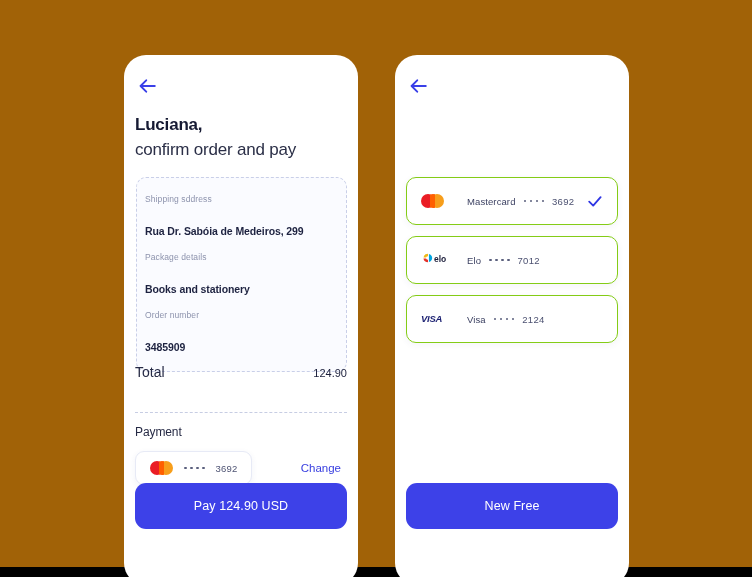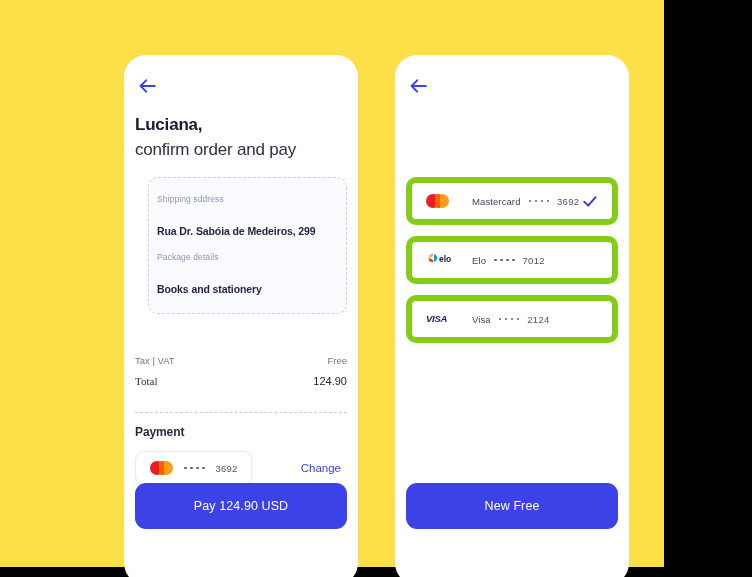--- a/index.html
+++ b/index.html
@@ -4,22 +4,22 @@
 <style>
   * { box-sizing: border-box; margin: 0; padding: 0; }
   html, body {
     width: 752px; height: 577px;
     background: #000000;
     font-family: "Liberation Sans", sans-serif;
     overflow: hidden;
   }
   #stage {
     position: relative;
-    width: 664px; height: 577px;
-    background: #fde047;
+    width: 752px; height: 577px;
+    background: #a16207;
     overflow: hidden;
   }
   
   #bottom-strip {
     position: absolute;
     left: 0; bottom: 0;
     width: 752px; height: 10px;
     background: #000000;
     z-index: 1;
   }
@@ -55,21 +55,21 @@
     letter-spacing: -0.2px; line-height: 23px;
   }
   .heading .line2 {
     font-size: 17px; font-weight: 400; color: #2b2f47;
     letter-spacing: -0.2px; line-height: 23px; margin-top: 2px;
   }
 
   
   .details-card {
     position: absolute;
-    left: 24px; right: 11px; top: 122px;
+    left: 12px; right: 11px; top: 122px;
     border: 1px dashed #c9cfe8;
     border-radius: 10px;
     background: #fafbff;
     padding: 15px 16px 16px 8px;
   }
   .detail-label {
     font-size: 8.5px; color: #8d93ad; font-weight: 400;
     letter-spacing: 0.1px; line-height: 13px;
   }
   .detail-value {
@@ -78,32 +78,32 @@
   }
   .detail-block + .detail-block { margin-top: 12px; }
 
   
   .totals { position: absolute; left: 11px; right: 11px; top: 300px; }
   .total-row { display: flex; justify-content: space-between; align-items: baseline; }
   .total-row.small { font-size: 9.5px; color: #6f7490; }
   .total-row.small .k { font-weight: 400; }
   .total-row.small .v { font-weight: 400; }
   .total-row.big { margin-top: 9px; }
-  .total-row.big .k { font-size: 11px; color: #262a45; font-weight: 400; font-family: Liberation Serif, serif; }
+  .total-row.big .k { font-size: 14px; color: #262a45; font-weight: 400; }
   .total-row.big .v { font-size: 11px; color: #1a1e3a; font-weight: 400; }
 
   .divider-dashed {
     position: absolute; left: 11px; right: 11px; top: 357px;
     border-top: 1px dashed #c7cde3;
     height: 0;
   }
 
   
   .pay-section { position: absolute; left: 11px; right: 11px; top: 370px; }
-  .pay-title { font-size: 12px; color: #262a45; font-weight: 700; letter-spacing: -0.1px; }
+  .pay-title { font-size: 12px; color: #262a45; font-weight: 400; letter-spacing: -0.1px; }
   .pay-row {
     margin-top: 12px;
     display: flex; align-items: center; justify-content: space-between;
   }
   .card-chip {
     display: flex; align-items: center; gap: 11px;
     background: #ffffff;
     border: 1px solid #e7eaf6;
     border-radius: 9px;
     padding: 9px 14px;
@@ -132,21 +132,21 @@
     cursor: pointer;
     display: flex; align-items: center; justify-content: center;
   }
 
   
   .method-list { position: absolute; left: 11px; right: 11px; top: 122px; }
   .method-row {
     display: flex; align-items: center;
     height: 48px;
     background: #ffffff;
-    border: 6px solid #84cc16;
+    border: 1px solid #84cc16;
     border-radius: 10px;
     padding: 0 14px;
     box-shadow: 0 2px 7px rgba(60,70,140,0.06);
     margin-bottom: 11px;
     cursor: pointer;
   }
   .method-brand { width: 34px; display: flex; align-items: center; }
   .method-text {
     flex: 1;
     margin-left: 12px;
@@ -198,27 +198,27 @@
 
       <div class="details-card">
         <div class="detail-block">
           <div class="detail-label">Shipping sddress</div>
           <div class="detail-value">Rua Dr. Sabóia de Medeiros, 299</div>
         </div>
         <div class="detail-block">
           <div class="detail-label">Package details</div>
           <div class="detail-value">Books and stationery</div>
         </div>
+        <div class="detail-block">
+          <div class="detail-label">Order number</div>
+          <div class="detail-value">3485909</div>
+        </div>
       </div>
 
       <div class="totals">
-        <div class="total-row small">
-          <span class="k">Tax | VAT</span>
-          <span class="v">Free</span>
-        </div>
         <div class="total-row big">
           <span class="k">Total</span>
           <span class="v">124.90</span>
         </div>
       </div>
 
       <div class="divider-dashed"></div>
 
       <div class="pay-section">
         <div class="pay-title">Payment</div>

